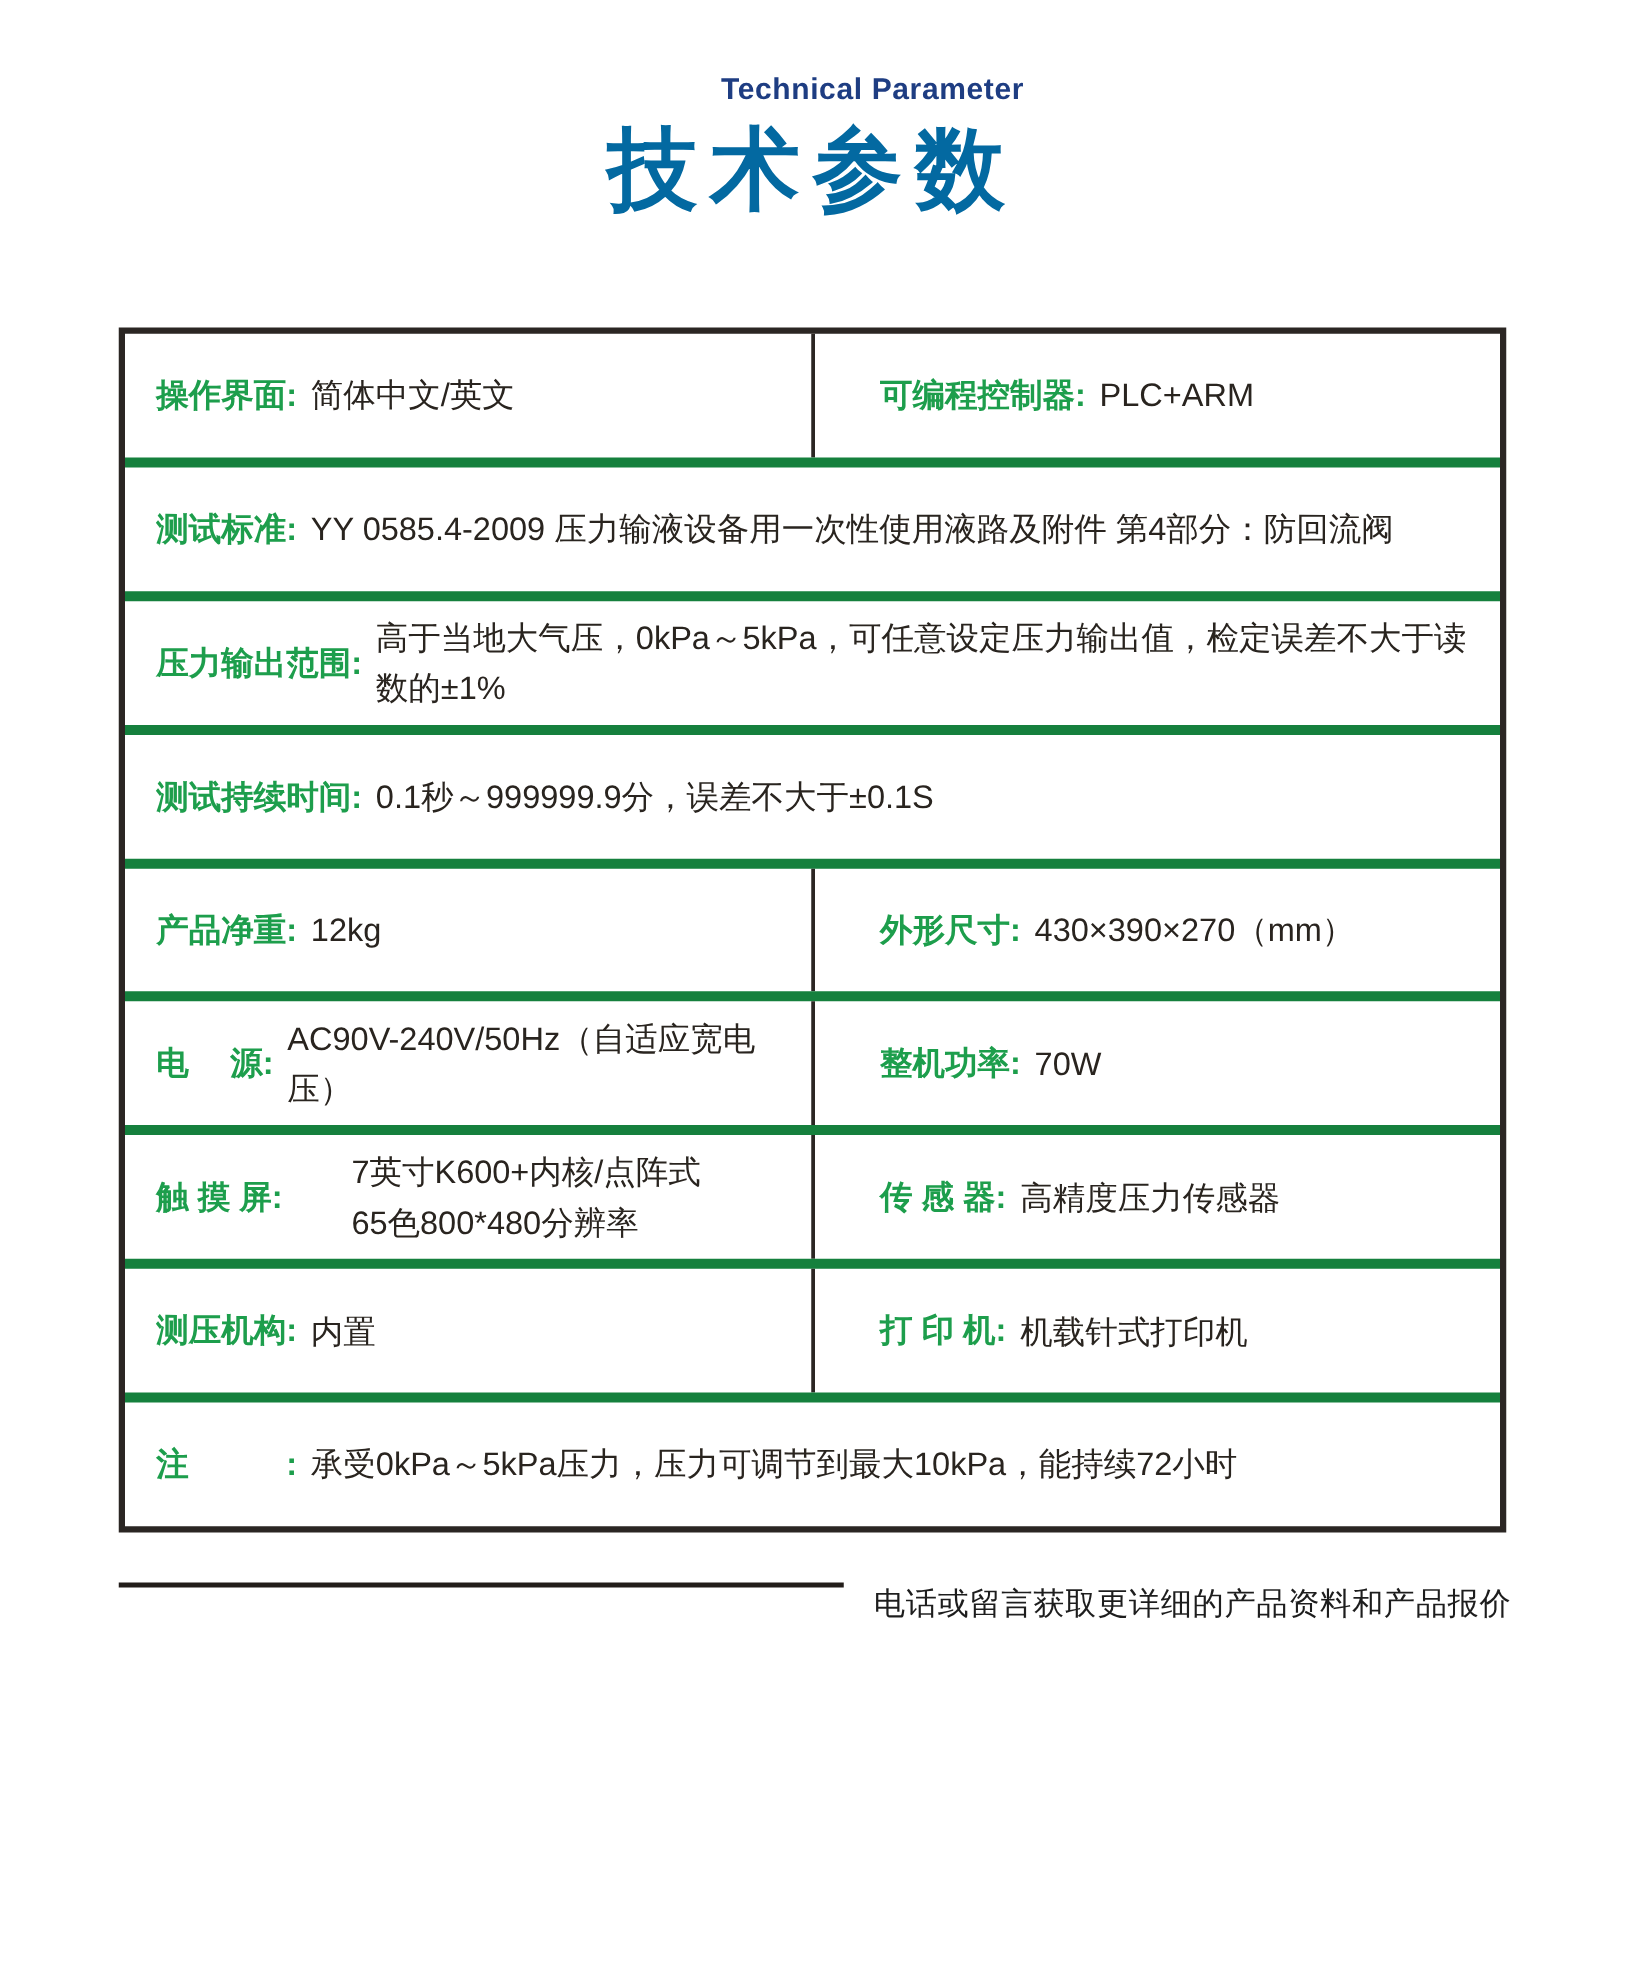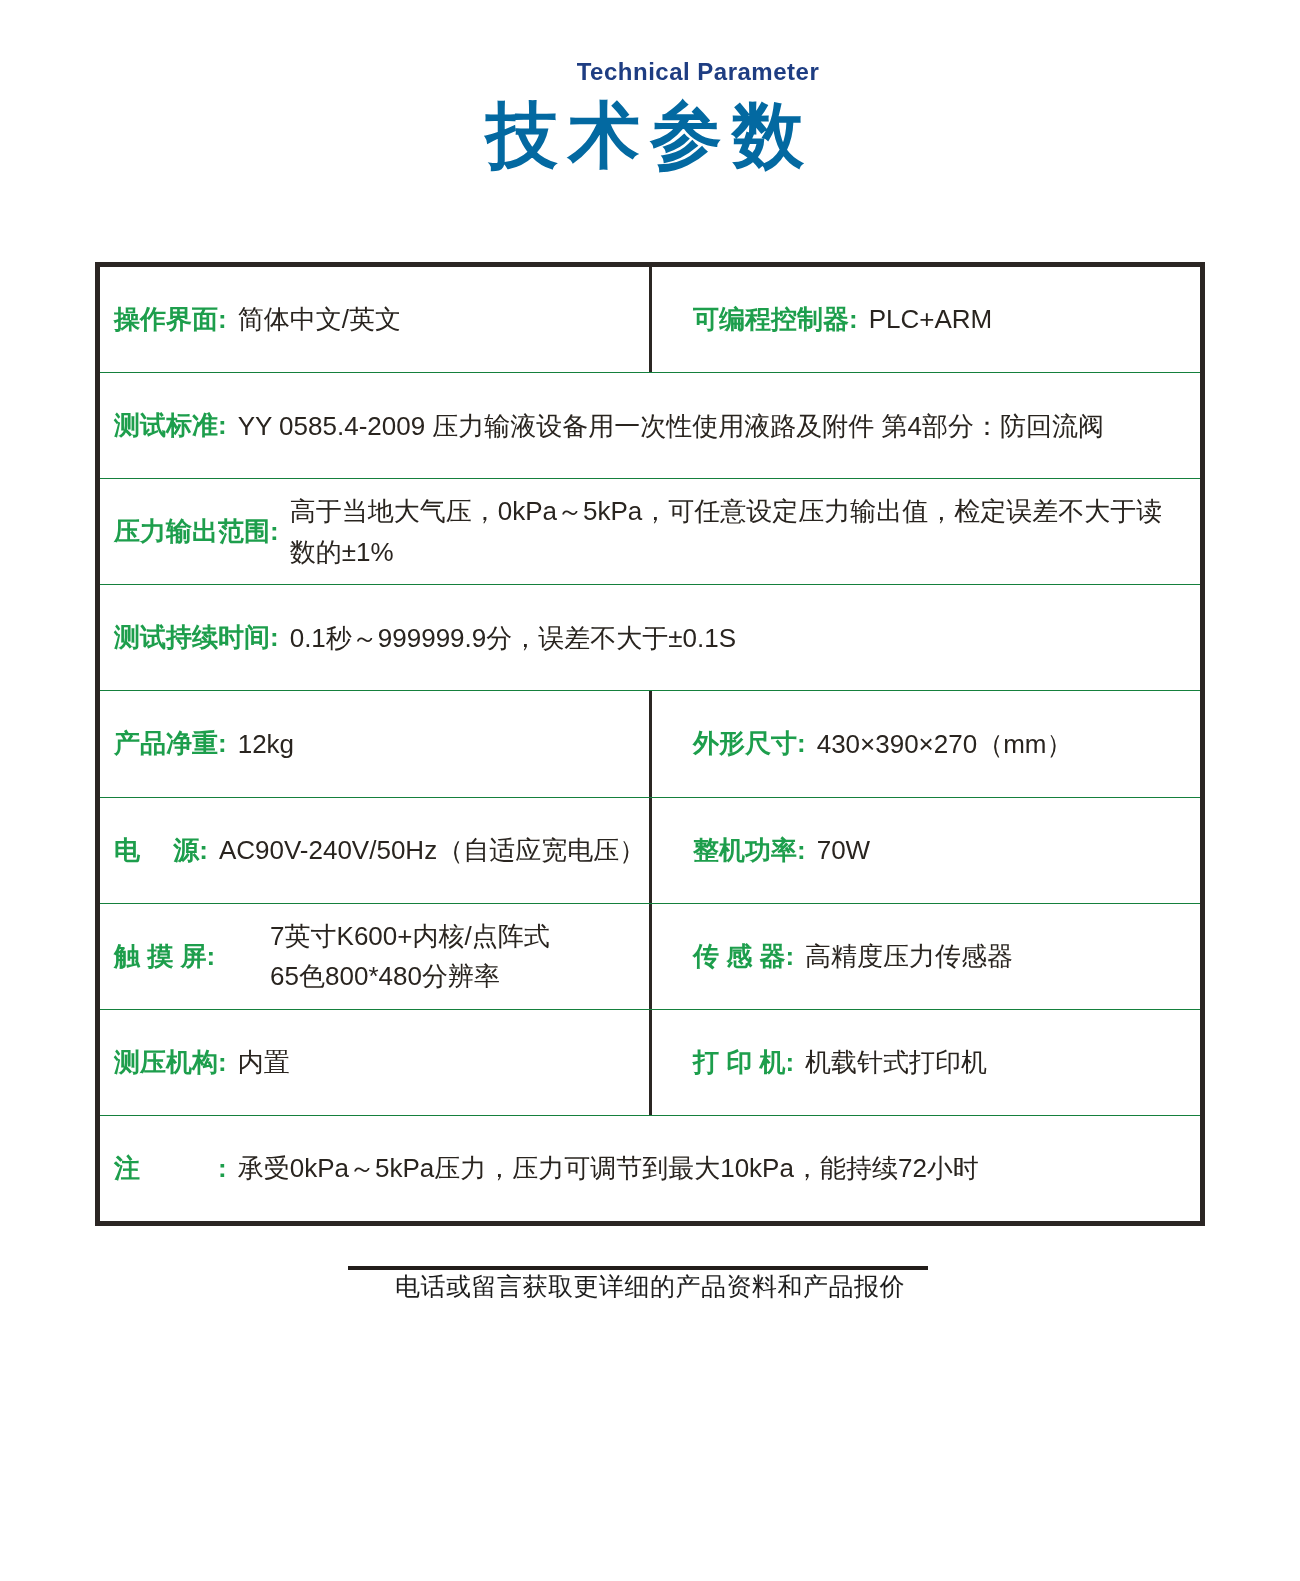--- a/index.html
+++ b/index.html
@@ -37,21 +37,21 @@
     width:1110px;height:964px;
     border:5px solid #2b2623;
     box-sizing:border-box;
     display:flex;
     flex-direction:column;
     background:#ffffff;
   }
   .row{
     flex:1;
     display:flex;
-    border-top:1px solid #15803d;
+    border-top:8px solid #15803d;
     min-height:0;
   }
   .row:first-child{border-top:none;}
   .cell{
     display:flex;
     align-items:center;
     padding-left:14px;
     box-sizing:border-box;
     min-width:0;
   }
@@ -61,36 +61,36 @@
     border-left:3px solid #2b2623;
     padding-left:41px;
   }
   .cell.full{flex:1;padding-right:16px;}
   .label{
     color:#1d9e4c;
     font-weight:700;
     font-size:26px;
     white-space:pre;
     flex-shrink:0;
+    margin-left:11px;
   }
   .value{
     color:#29241f;
     font-weight:400;
     font-size:26px;
     margin-left:11px;
     line-height:1.55;
   }
   .value .vline{display:block;white-space:nowrap;margin-left:44px;}
   .footer{
     position:absolute;
     left:95px;top:1266px;
     width:1110px;height:44px;
     display:flex;
-    align-items:center;
-    flex-direction:column;
+    align-items:flex-start;
   }
   .footer-line{
     width:580px;
     height:4px;
     background:#221d1a;
     margin-right:24px;
     flex-shrink:0;
   }
   .footer-text{
     font-size:25px;

